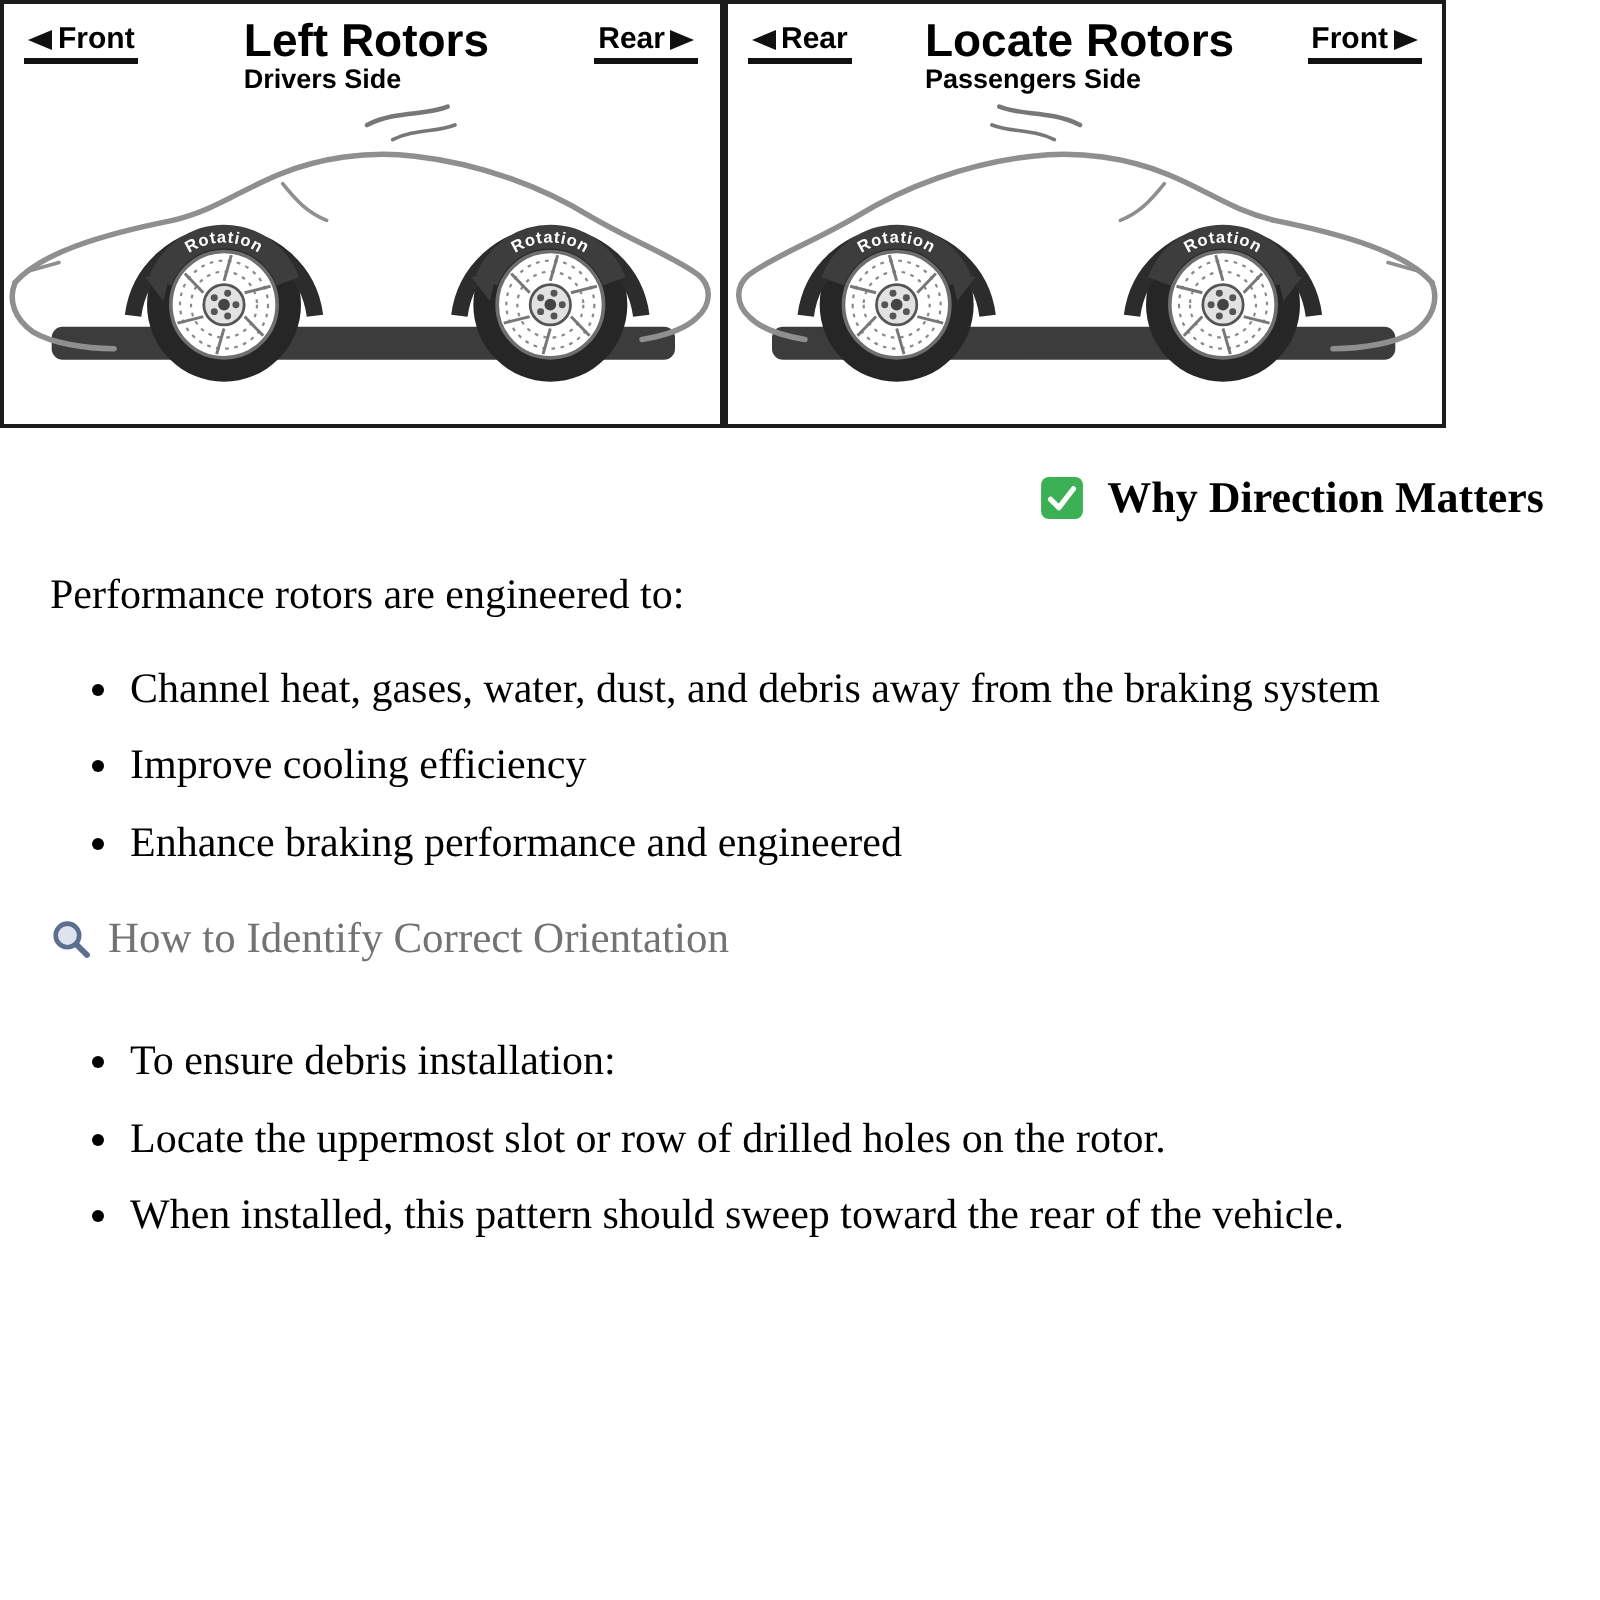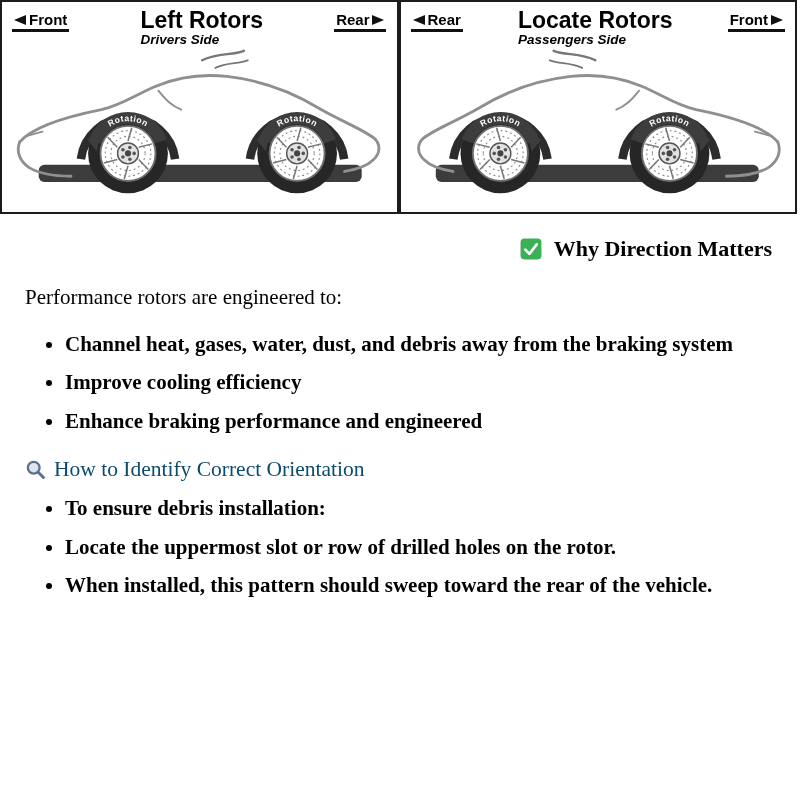--- a/index.html
+++ b/index.html
@@ -1,36 +1,36 @@
 <!DOCTYPE html>
 <html><head>
 <meta charset="utf-8">
 <style>
   html,body{margin:0;padding:0;background:#fff;}
   body{width:800px;height:800px;overflow:hidden;font-family:"Liberation Serif",serif;color:#000;}
 
   
-  .diagram{display:flex;width:797px;}
+  .diagram{display:flex;width:723px;}
   .panel{flex:1;border:2px solid #1c1c1c;box-sizing:border-box;height:214px;background:#fff;overflow:hidden;}
   .panel-header{display:flex;justify-content:space-between;align-items:flex-start;padding:6px 10px 0 10px;font-family:"Liberation Sans",sans-serif;}
   .corner{display:inline-flex;align-items:center;gap:3px;border-bottom:3px solid #111;padding:0 2px 1px 2px;font-weight:bold;font-size:15px;margin-top:3px;}
   .tri-left{width:0;height:0;border-top:5px solid transparent;border-bottom:5px solid transparent;border-right:12px solid #111;}
   .tri-right{width:0;height:0;border-top:5px solid transparent;border-bottom:5px solid transparent;border-left:12px solid #111;}
   .title-block{text-align:left;line-height:1.05;}
   .panel-title{font-weight:bold;font-size:23px;}
-  .panel-subtitle{font-weight:bold;font-style:italic;font-size:13.5px;margin-top:1px;}
+  .panel-subtitle{font-weight:bold;font-size:13.5px;margin-top:1px;}
   .car-svg{display:block;width:100%;height:152px;}
 
   
   .content{padding:22px 28px 0 25px;font-size:21px;}
   .intro{margin:0 0 24px 0;line-height:1.57;max-width:748px;}
   .sec-heading-bold{display:flex;align-items:center;gap:12px;font-size:22px;font-weight:bold;margin:0 0 20px 0;justify-content:flex-end;}
-  .sec-heading-plain{display:flex;align-items:center;gap:8px;font-size:21.5px;font-weight:normal;margin:8px 0 10px 0;color:#0c4a6e;}
+  .sec-heading-plain{display:flex;align-items:center;gap:8px;font-size:21.5px;font-weight:normal;margin:8px 0 32px 0;color:#737373;}
   .lead{margin:0 0 14px 0;line-height:1.5;}
-  ul{margin:0 0 20px 0;padding-left:40px;font-weight:bold;}
+  ul{margin:0 0 20px 0;padding-left:40px;}
   li{margin-bottom:6px;line-height:1.55;max-width:700px;}
   .icon-box{display:inline-flex;flex:none;}
 </style>
 </head>
 <body>
 
 <div class="diagram">
 
   <div class="panel">
     <div class="panel-header">

